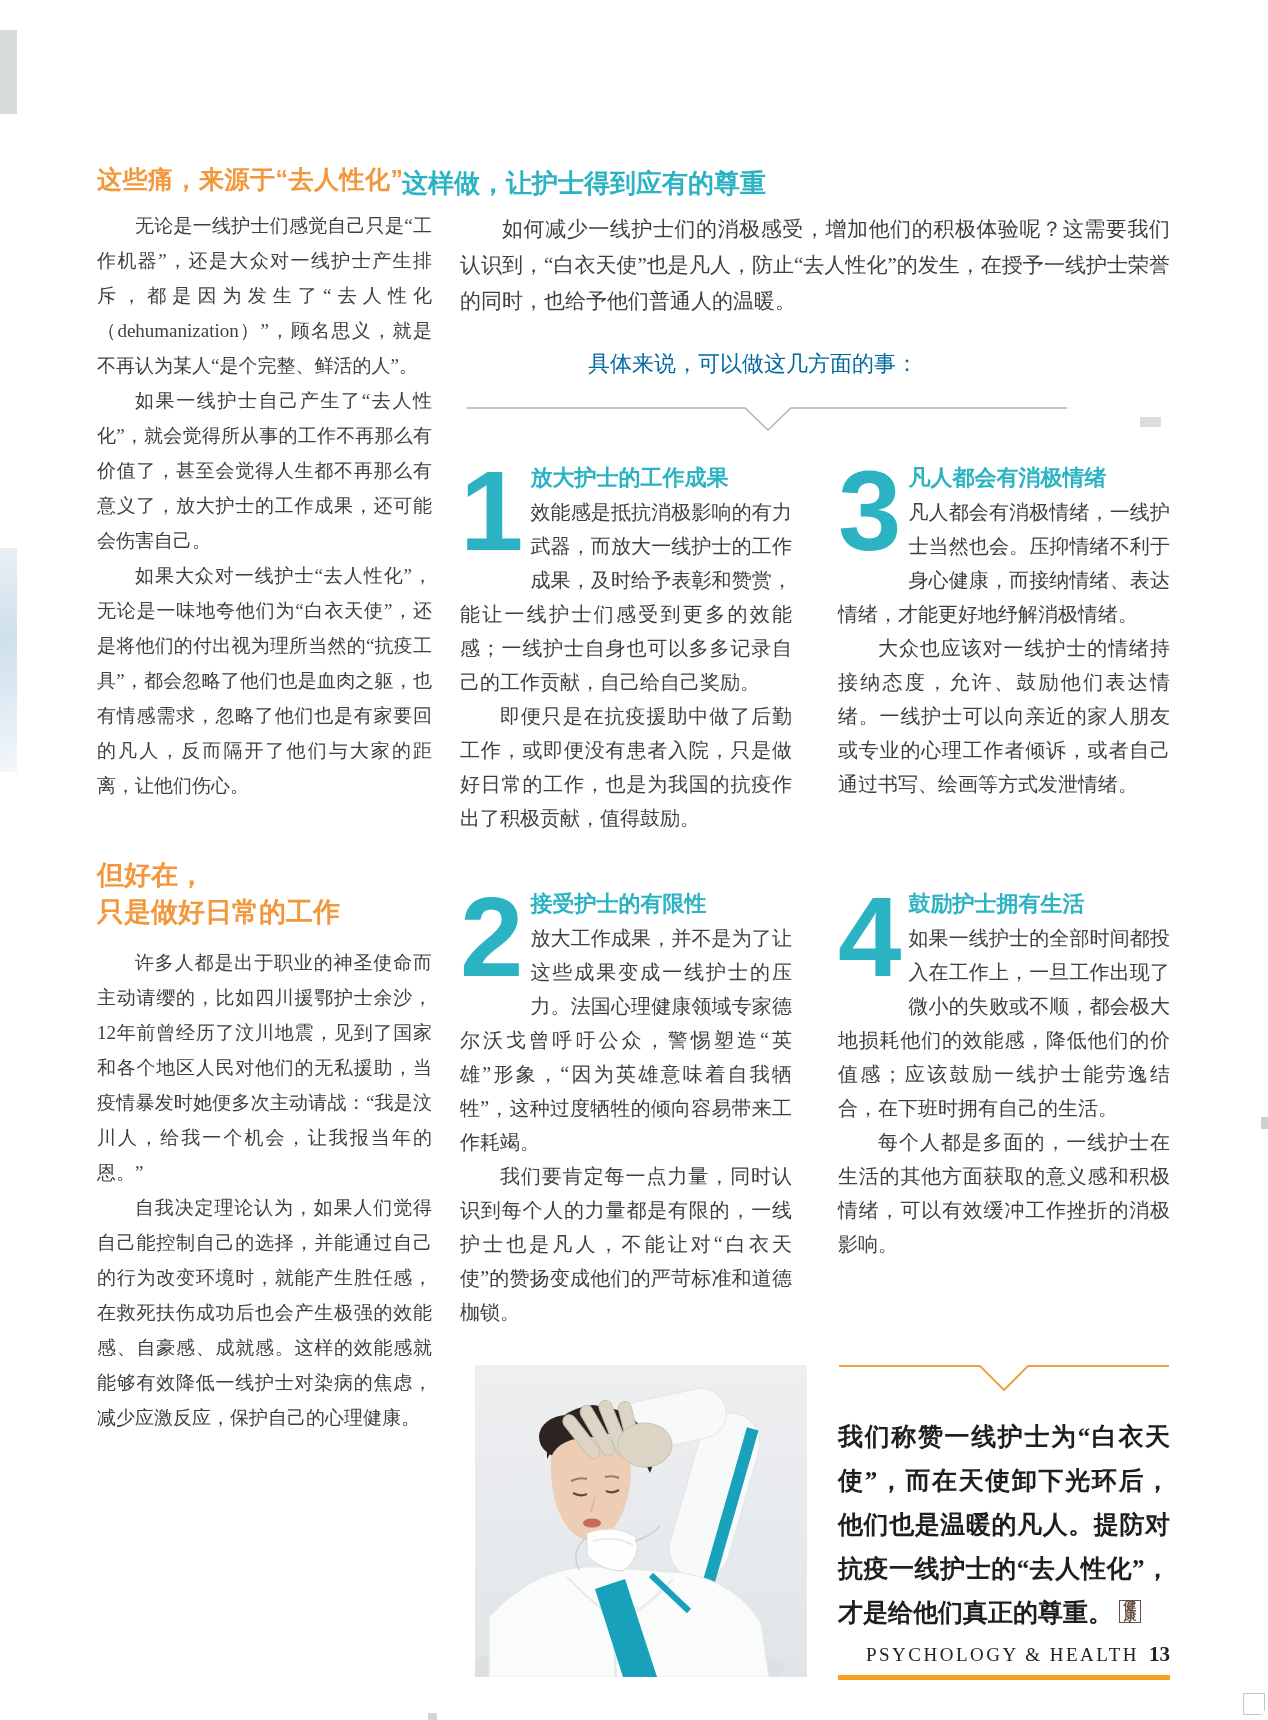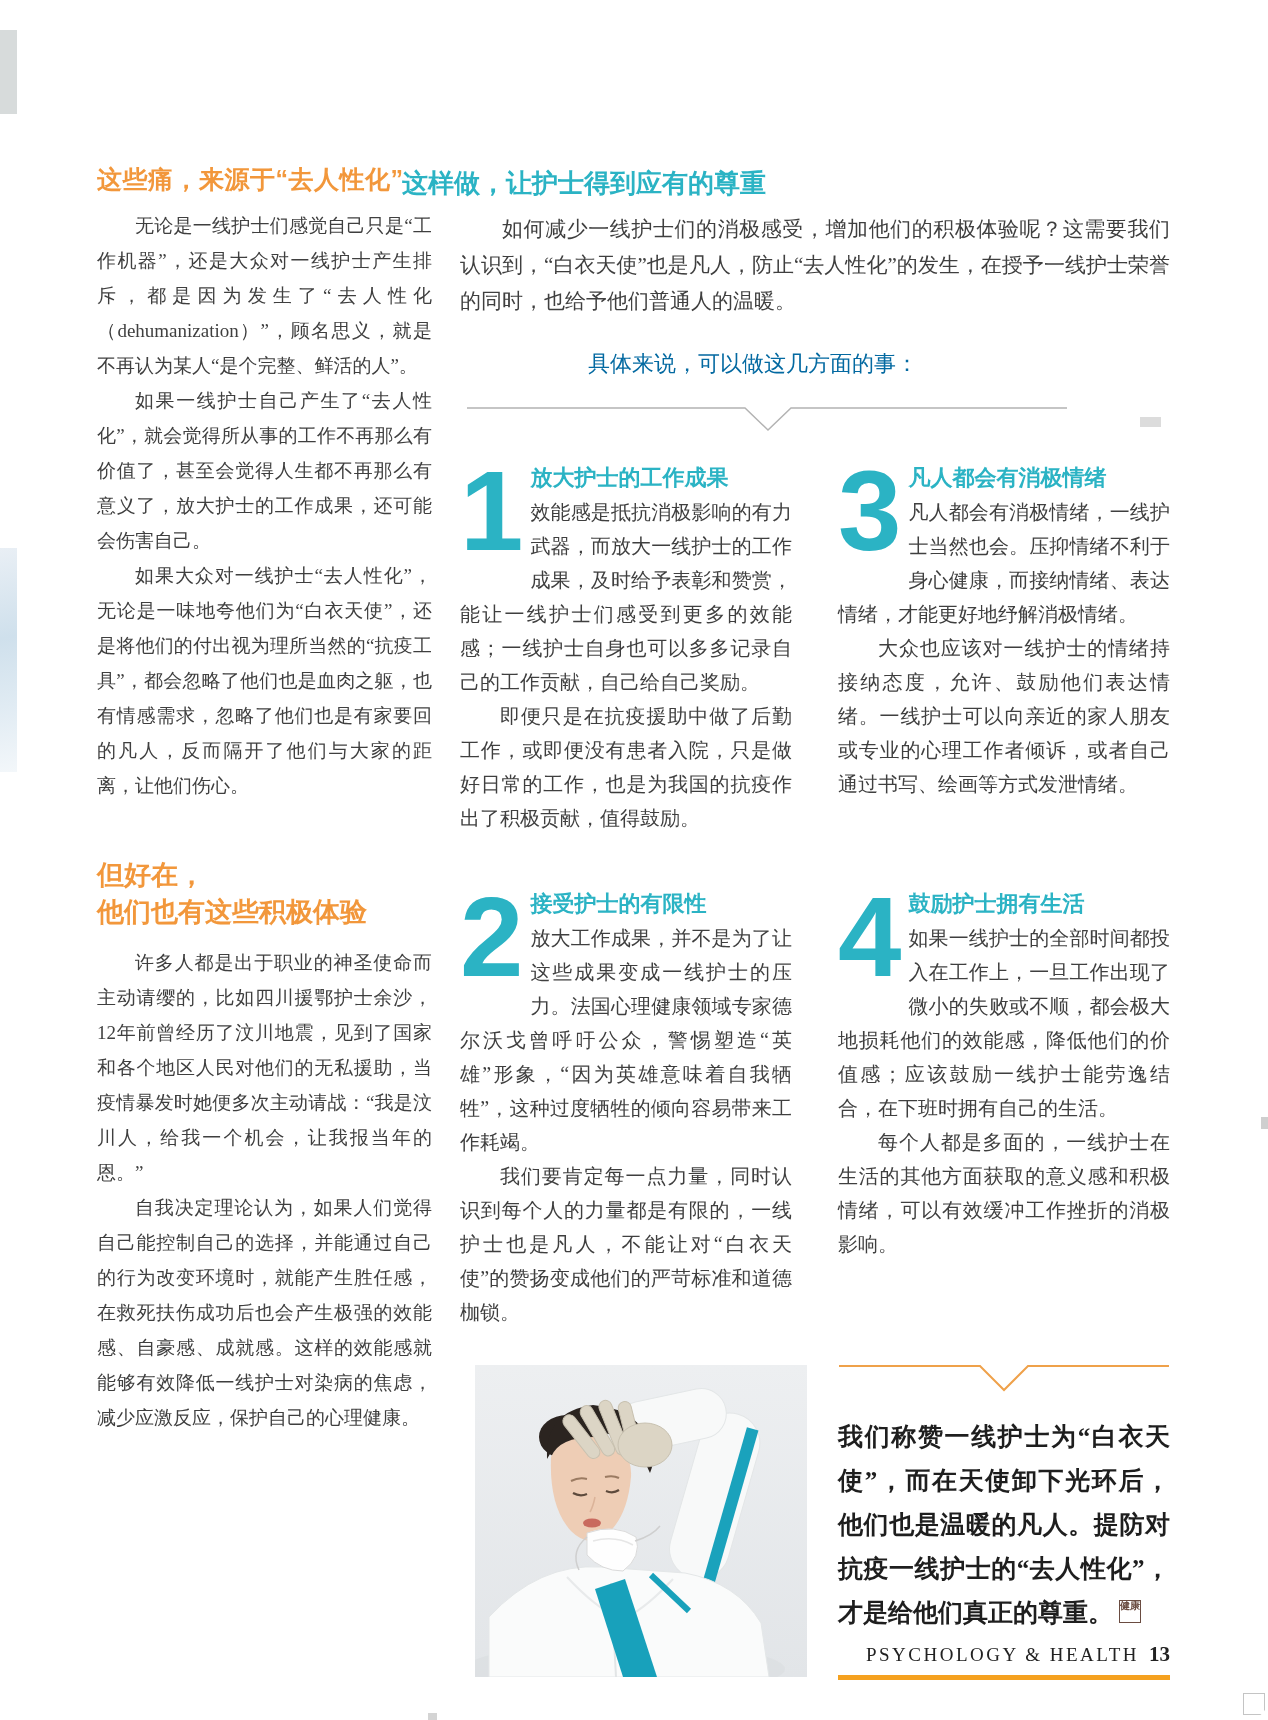--- a/index.html
+++ b/index.html
@@ -40,21 +40,21 @@
   .sec p { margin:0; font-size:20px; line-height:34px; text-align:justify; }
   .sec p.indent { text-indent:2em; }
 
   
   .photo { display:block; margin-left:15px; }
   .quote-col { width:332px; }
   .pull-quote { font-size:25px; line-height:44px; font-weight:bold; color:#1e1e1e;
                 text-align:justify; margin:18px 0 0 0; }
   .end-seal { display:inline-block; vertical-align:-2px; margin-left:6px; width:20px; height:21px;
               border:1.5px solid #6a4c41; color:#6a4c41; font-family:"Liberation Sans", sans-serif;
-              font-size:10px; line-height:10px; font-weight:bold; text-align:center;
+              font-size:13px; line-height:10px; font-weight:bold; text-align:center;
               word-break:break-all; overflow:hidden; }
   .orange-rule { height:5px; background:#F5A11F; margin-top:40px; }
 
   
   .footer { position:absolute; right:98px; top:1642px; font-size:19px; letter-spacing:2.5px;
             color:#222; }
   .footer .pg { font-weight:bold; font-size:21px; margin-left:10px; letter-spacing:0; }
 
   
   .art { position:absolute; }
@@ -77,21 +77,21 @@
   <div class="art art-d"></div>
   <div class="art art-e"></div>
   <div class="art art-f"></div>
 
   <div class="left-col">
     <h2 class="h-orange h1">这些痛，来源于“去人性化”</h2>
     <p>无论是一线护士们感觉自己只是“工作机器”，还是大众对一线护士产生排斥，都是因为发生了“去人性化（dehumanization）”，顾名思义，就是不再认为某人“是个完整、鲜活的人”。</p>
     <p>如果一线护士自己产生了“去人性化”，就会觉得所从事的工作不再那么有价值了，甚至会觉得人生都不再那么有意义了，放大护士的工作成果，还可能会伤害自己。</p>
     <p>如果大众对一线护士“去人性化”，无论是一味地夸他们为“白衣天使”，还是将他们的付出视为理所当然的“抗疫工具”，都会忽略了他们也是血肉之躯，也有情感需求，忽略了他们也是有家要回的凡人，反而隔开了他们与大家的距离，让他们伤心。</p>
 
-    <h2 class="h-orange h2"><span>但好在，</span><br><span>他们也有这些积极体验</span></h2>
+    <h2 class="h-orange h2"><span>但好在，</span><br><span>只是做好日常的工作</span></h2>
     <p>许多人都是出于职业的神圣使命而主动请缨的，比如四川援鄂护士余沙，12年前曾经历了汶川地震，见到了国家和各个地区人民对他们的无私援助，当疫情暴发时她便多次主动请战：“我是汶川人，给我一个机会，让我报当年的恩。”</p>
     <p>自我决定理论认为，如果人们觉得自己能控制自己的选择，并能通过自己的行为改变环境时，就能产生胜任感，在救死扶伤成功后也会产生极强的效能感、自豪感、成就感。这样的效能感就能够有效降低一线护士对染病的焦虑，减少应激反应，保护自己的心理健康。</p>
   </div>
 
   <div class="main-area">
     <h1 class="main-h">这样做，让护士得到应有的尊重</h1>
     <p class="intro">如何减少一线护士们的消极感受，增加他们的积极体验呢？这需要我们认识到，“白衣天使”也是凡人，防止“去人性化”的发生，在授予一线护士荣誉的同时，也给予他们普通人的温暖。</p>
     <p class="lead">具体来说，可以做这几方面的事：</p>
 
     <svg class="divider-gray" width="710" height="26" viewBox="0 0 710 26">

